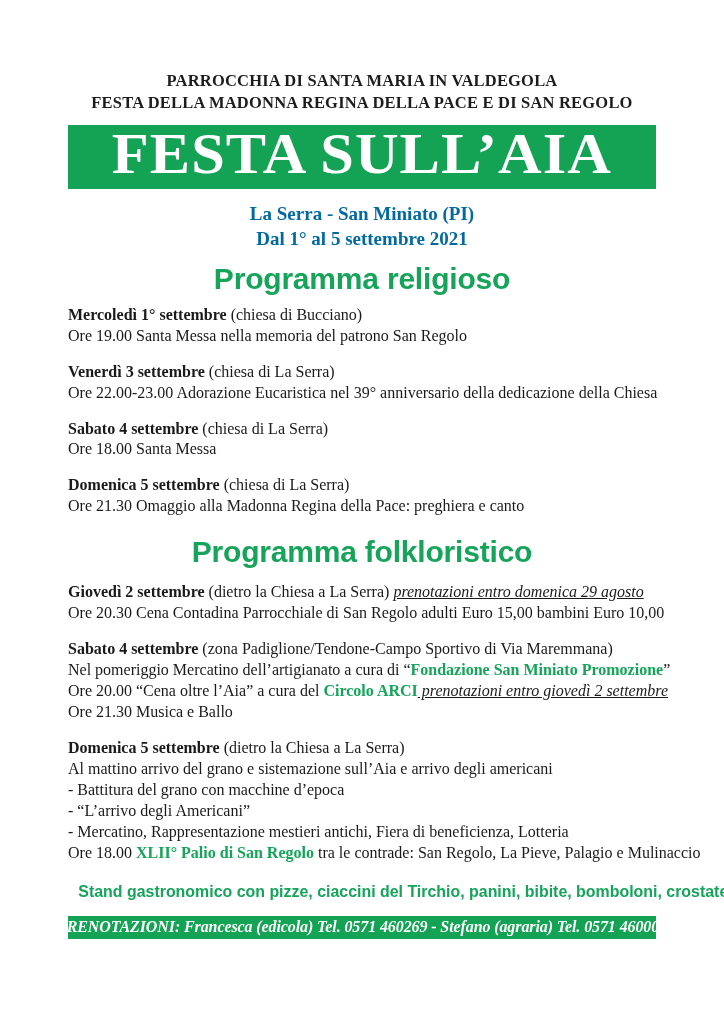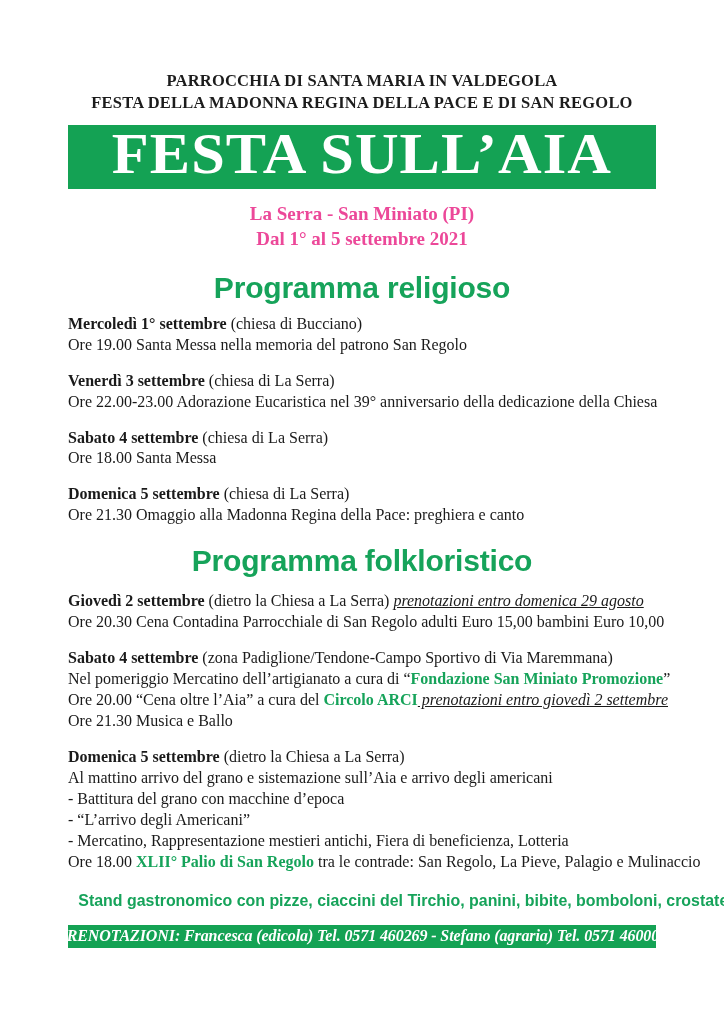--- a/index.html
+++ b/index.html
@@ -62,32 +62,32 @@
     transform: scaleX(1.06);
   }
 
   
   .subtitle {
     text-align: center;
     font-weight: bold;
     font-size: 19px;
     line-height: 1.32;
     margin-top: 12px;
-    color: #ec4899;
+    color: #0369a1;
   }
 
   
   .section-heading {
     text-align: center;
     color: #16a35a;
     font-family: "Liberation Sans", "DejaVu Sans", sans-serif;
     font-weight: bold;
     font-size: 30px;
     line-height: 1.1;
-    margin-top: 20px;
+    margin-top: 11px;
     margin-bottom: 10px;
     letter-spacing: -0.2px;
   }
   .section-heading.folk {
     margin-top: 18px;
     margin-bottom: 14px;
     text-align: center;
   }
 
   

